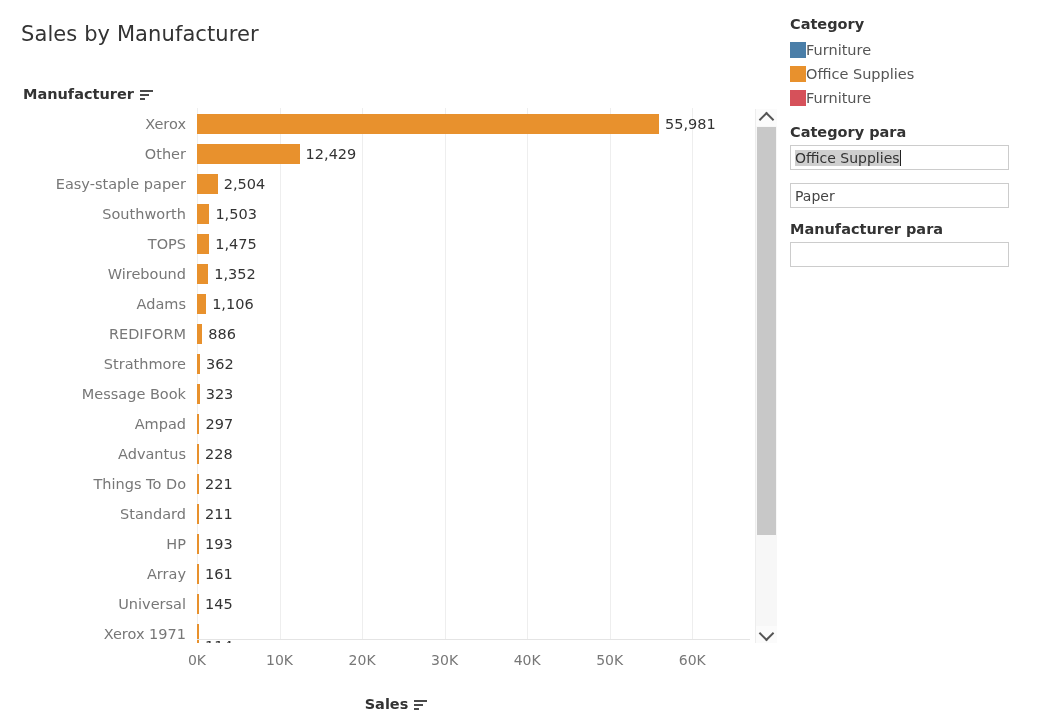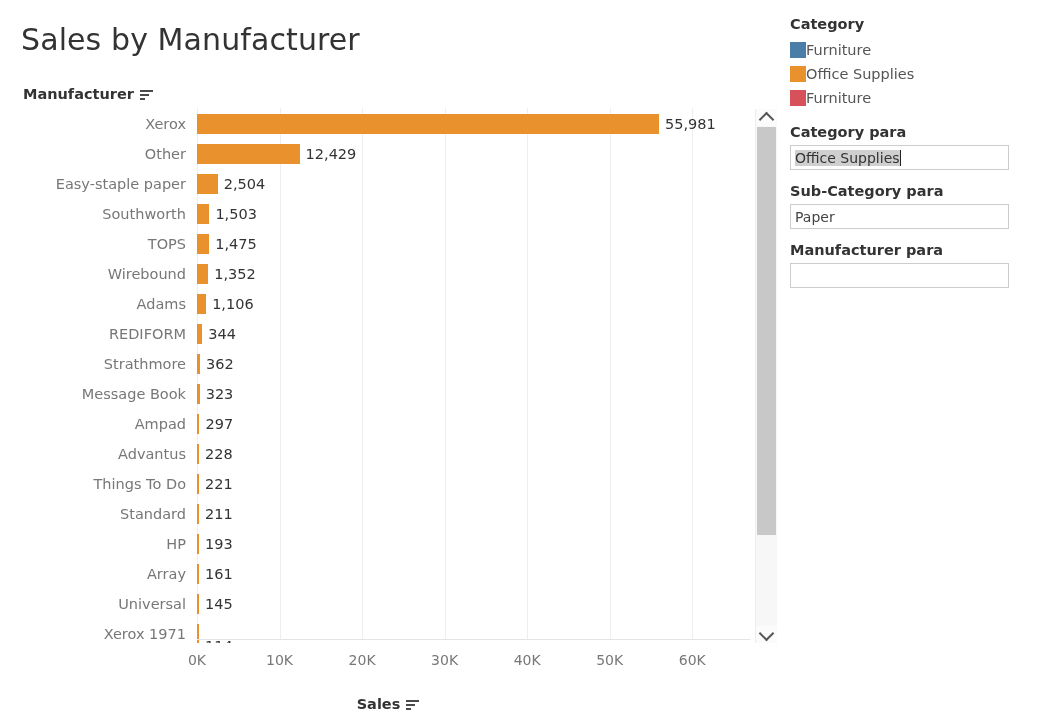--- a/index.html
+++ b/index.html
@@ -14,41 +14,41 @@
     font-family: "DejaVu Sans", "Liberation Sans", sans-serif;
     overflow: hidden;
     color: #333333;
   }
 
   
   #viz-title {
     position: absolute;
     left: 21px;
     top: 22px;
-    font-size: 30px;
+    font-size: 21px;
     font-weight: 400;
     color: #333333;
     letter-spacing: 0.1px;
     white-space: nowrap;
   }
 
   
   .field-header {
     position: absolute;
     font-size: 14.5px;
     font-weight: 700;
     color: #333333;
     white-space: nowrap;
     display: flex;
     align-items: center;
     gap: 6px;
   }
   #manufacturer-header { left: 23px; top: 86px; }
   #sales-header {
-    left: 8px; width: 760px; top: 696px;
+    left: 16px; width: 760px; top: 696px;
     justify-content: center;
   }
 
   
   .sort-icon {
     display: inline-block;
     width: 13px;
     height: 11px;
     position: relative;
     top: 1px;
@@ -340,21 +340,21 @@
           <div class="bar-label">Adams</div>
           <div class="bar-track">
             <div class="bar-rect" style="width: 9.12863px; background: rgb(232, 145, 45);"></div>
             <div class="bar-value" style="left: 15.1286px;">1,106</div>
           </div>
         </div>
         <div class="bar-row" style="top: 211px;">
           <div class="bar-label">REDIFORM</div>
           <div class="bar-track">
             <div class="bar-rect" style="width: 5.26588px; background: rgb(232, 145, 45);"></div>
-            <div class="bar-value" style="left: 11.2659px;">344</div>
+            <div class="bar-value" style="left: 11.2659px;">886</div>
           </div>
         </div>
         <div class="bar-row" style="top: 241px;">
           <div class="bar-label">Strathmore</div>
           <div class="bar-track">
             <div class="bar-rect" style="width: 2.98785px; background: rgb(232, 145, 45);"></div>
             <div class="bar-value" style="left: 8.98785px;">362</div>
           </div>
         </div>
         <div class="bar-row" style="top: 271px;">
@@ -471,21 +471,20 @@
     </div>
   <div id="params-list">
       <div class="param-block">
         <div class="param-title">Category para</div>
         <div class="param-input selected">
           <span class="param-value">Office Supplies</span>
           <span class="caret"></span>
         </div>
       </div>
       <div class="param-block">
-        <div class="param-title">Sub-Category para</div>
         <div class="param-input">
           <span class="param-value">Paper</span>
         </div>
       </div>
       <div class="param-block">
         <div class="param-title">Manufacturer para</div>
         <div class="param-input">
           <span class="param-value"></span>
         </div>
       </div>

